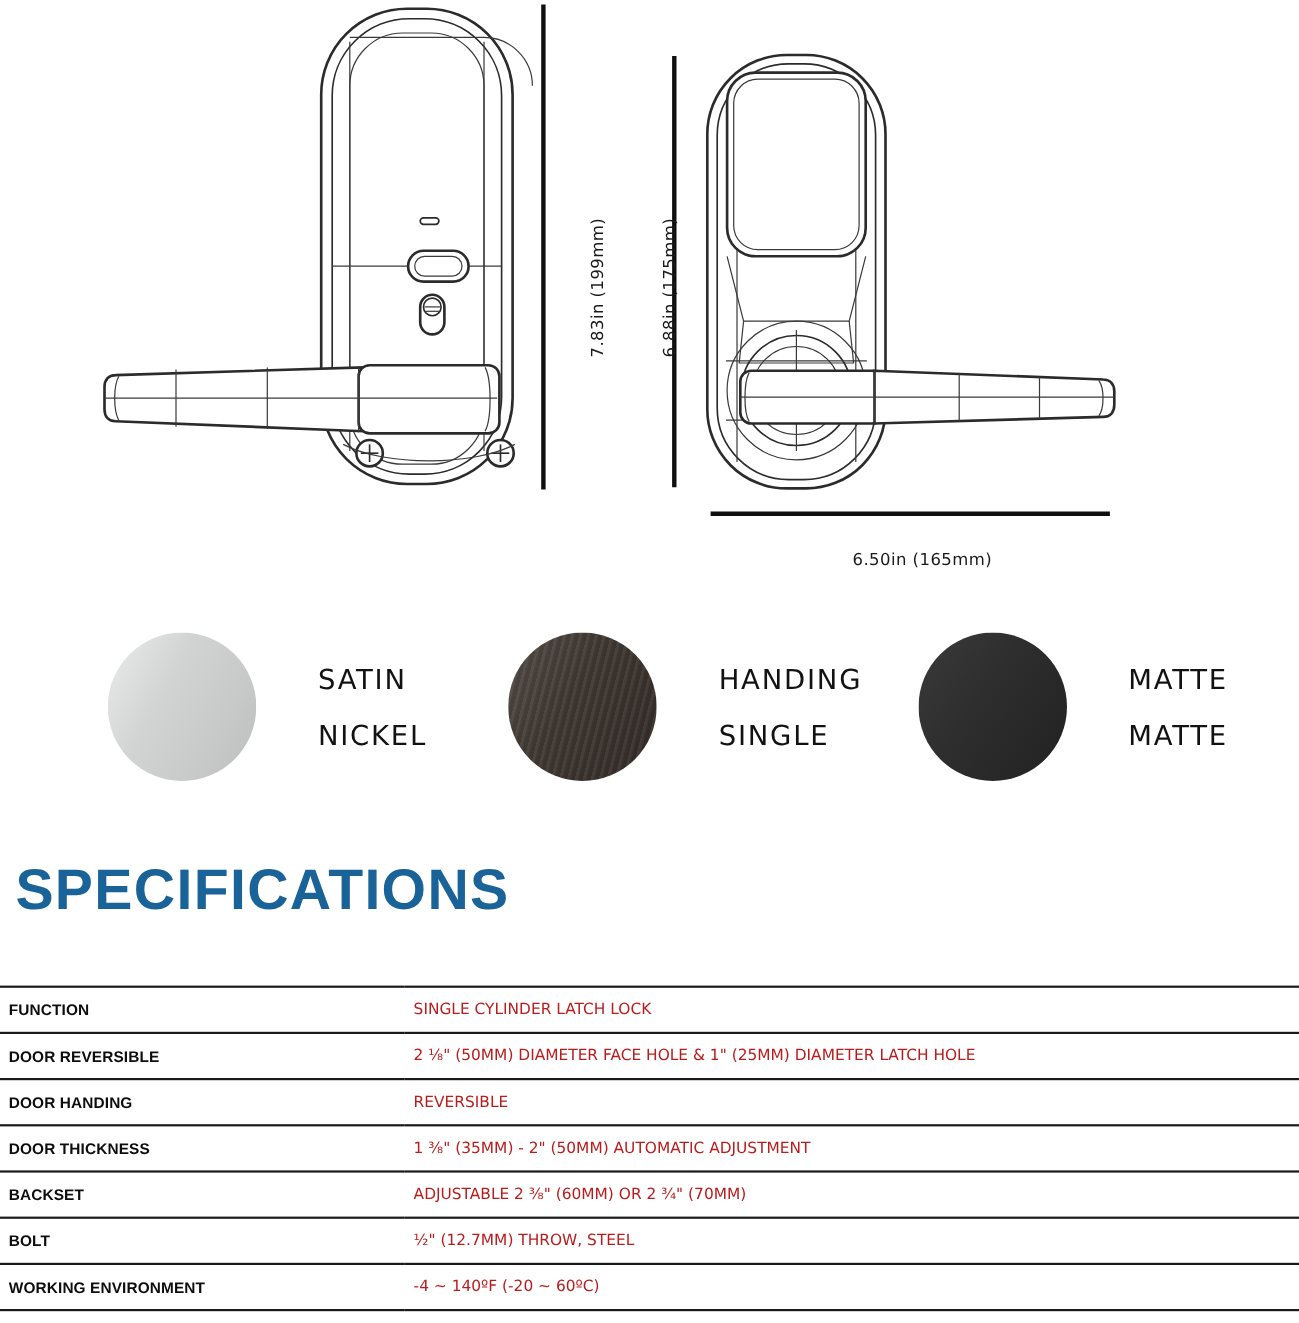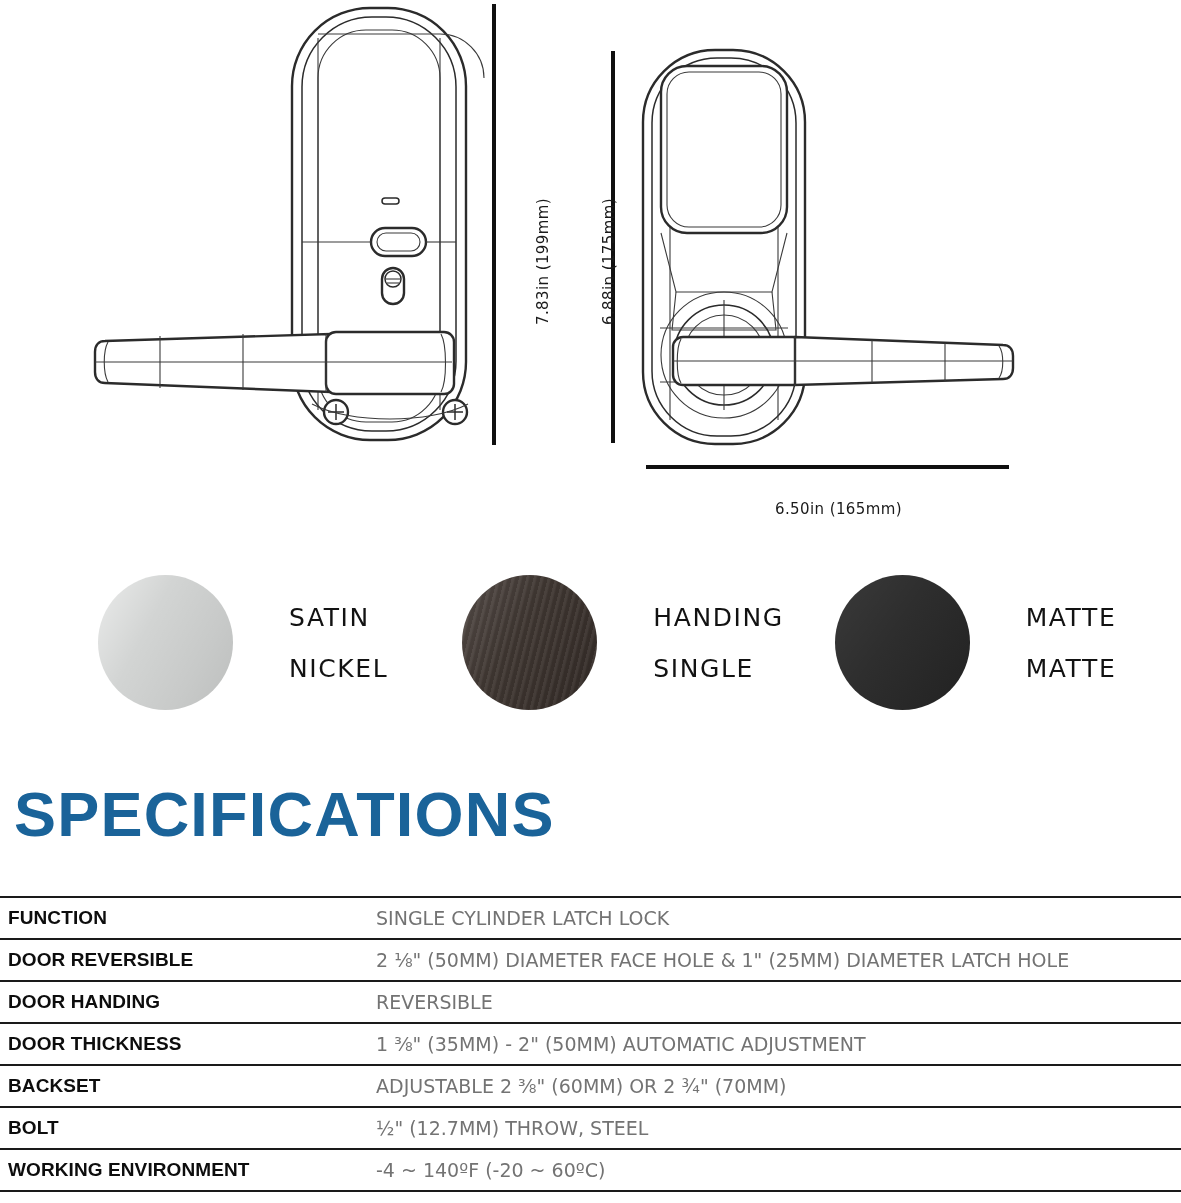--- a/index.html
+++ b/index.html
@@ -111,55 +111,55 @@
     font-weight: 400;
   }
   .finish-label .l2 { display: block; margin-top: 18px; }
 
   
   #spec-heading {
     position: absolute;
     left: 14px;
     top: 783px;
     font-family: "Liberation Sans", sans-serif;
-    font-size: 63px;
+    font-size: 52px;
     font-weight: 700;
     letter-spacing: 1.2px;
     color: #1a6399;
     line-height: 1;
   }
 
   #spec-table {
     position: absolute;
     left: 0;
     top: 896px;
     width: 1181px;
     border-collapse: collapse;
     table-layout: fixed;
   }
   #spec-table tr { height: 42px; }
   #spec-table td {
     border-top: 2.5px solid #1a1a1a;
     padding: 0 0 0 8px;
     vertical-align: middle;
-    font-size: 19px;
+    font-size: 14px;
   }
   #spec-table tr:last-child td { border-bottom: 2.5px solid #1a1a1a; }
   td.spec-key {
     width: 368px;
     font-family: "Liberation Sans", sans-serif;
     font-weight: 700;
     letter-spacing: 0.1px;
     color: #0d0d0d;
   }
   td.spec-val {
     font-family: "DejaVu Sans", sans-serif;
     font-weight: 400;
     letter-spacing: 0px;
-    color: #737373;
+    color: #b91c1c;
     font-size: 18px;
   }
 </style>
 </head>
 <body>
 
 <div id="drawings-area">
 
   <svg id="drawings-svg" viewBox="0 0 1181 520">
     <defs>

